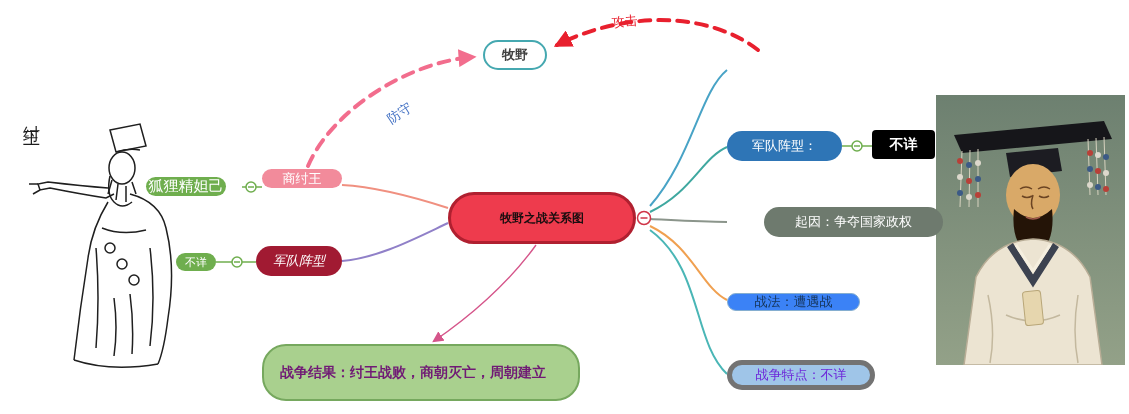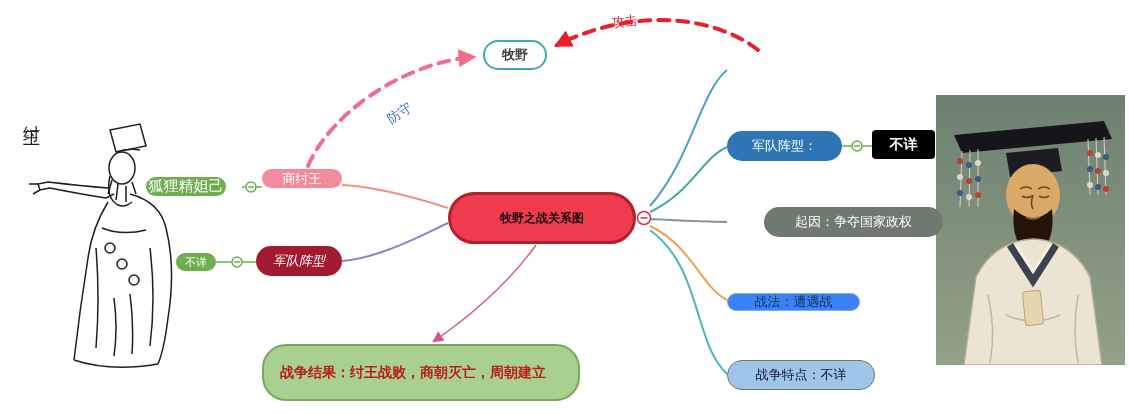--- a/index.html
+++ b/index.html
@@ -23,23 +23,23 @@
         border-radius:16px;color:#fff;}
   #right-formation-node{left:727px;top:131px;width:115px;height:30px;background:#2e75b6;
         border-radius:15px;color:#fff;text-align:center;}
   #right-unknown-node{left:872px;top:130px;width:63px;height:29px;background:#000;
         border-radius:4px;color:#fff;font-size:14px;font-weight:bold;}
   #cause-node{left:764px;top:207px;width:179px;height:30px;background:#6e7a6e;
         border-radius:15px;color:#fff;}
   #tactics-node{left:727px;top:285px;width:133px;height:18px;background:#3b82f6;
         border:1px solid #85aed0;border-radius:15px;color:#16365c;margin-top:8px;}
   #feature-node{left:727px;top:360px;width:148px;height:30px;background:#9fc5e8;
-        border:1px solid #737373;border-radius:15px;color:#0f172a;}
+        border:5px solid #737373;border-radius:15px;color:#6d28d9;}
   #result-node{left:262px;top:344px;width:318px;height:57px;background:#a9d08e;
-        border:2px solid #76a85e;border-radius:24px;color:#b91c1c;font-size:14px;font-weight:600;
+        border:2px solid #76a85e;border-radius:24px;color:#701a75;font-size:14px;font-weight:600;
         justify-content:flex-start;padding:6px 16px;text-align:left;line-height:1.45;white-space:normal;}
   .img-box{position:absolute;z-index:1;}
   #left-image{left:10px;top:98px;width:186px;height:278px;}
   #right-image{left:936px;top:95px;width:189px;height:270px;}
   #left-image-caption{position:absolute;left:20px;top:112px;writing-mode:vertical-rl;
         font-family:"Liberation Serif",serif;font-size:17px;color:#1c1c1c;letter-spacing:5px;z-index:3;}
 </style>
 </head>
 <body>
 

